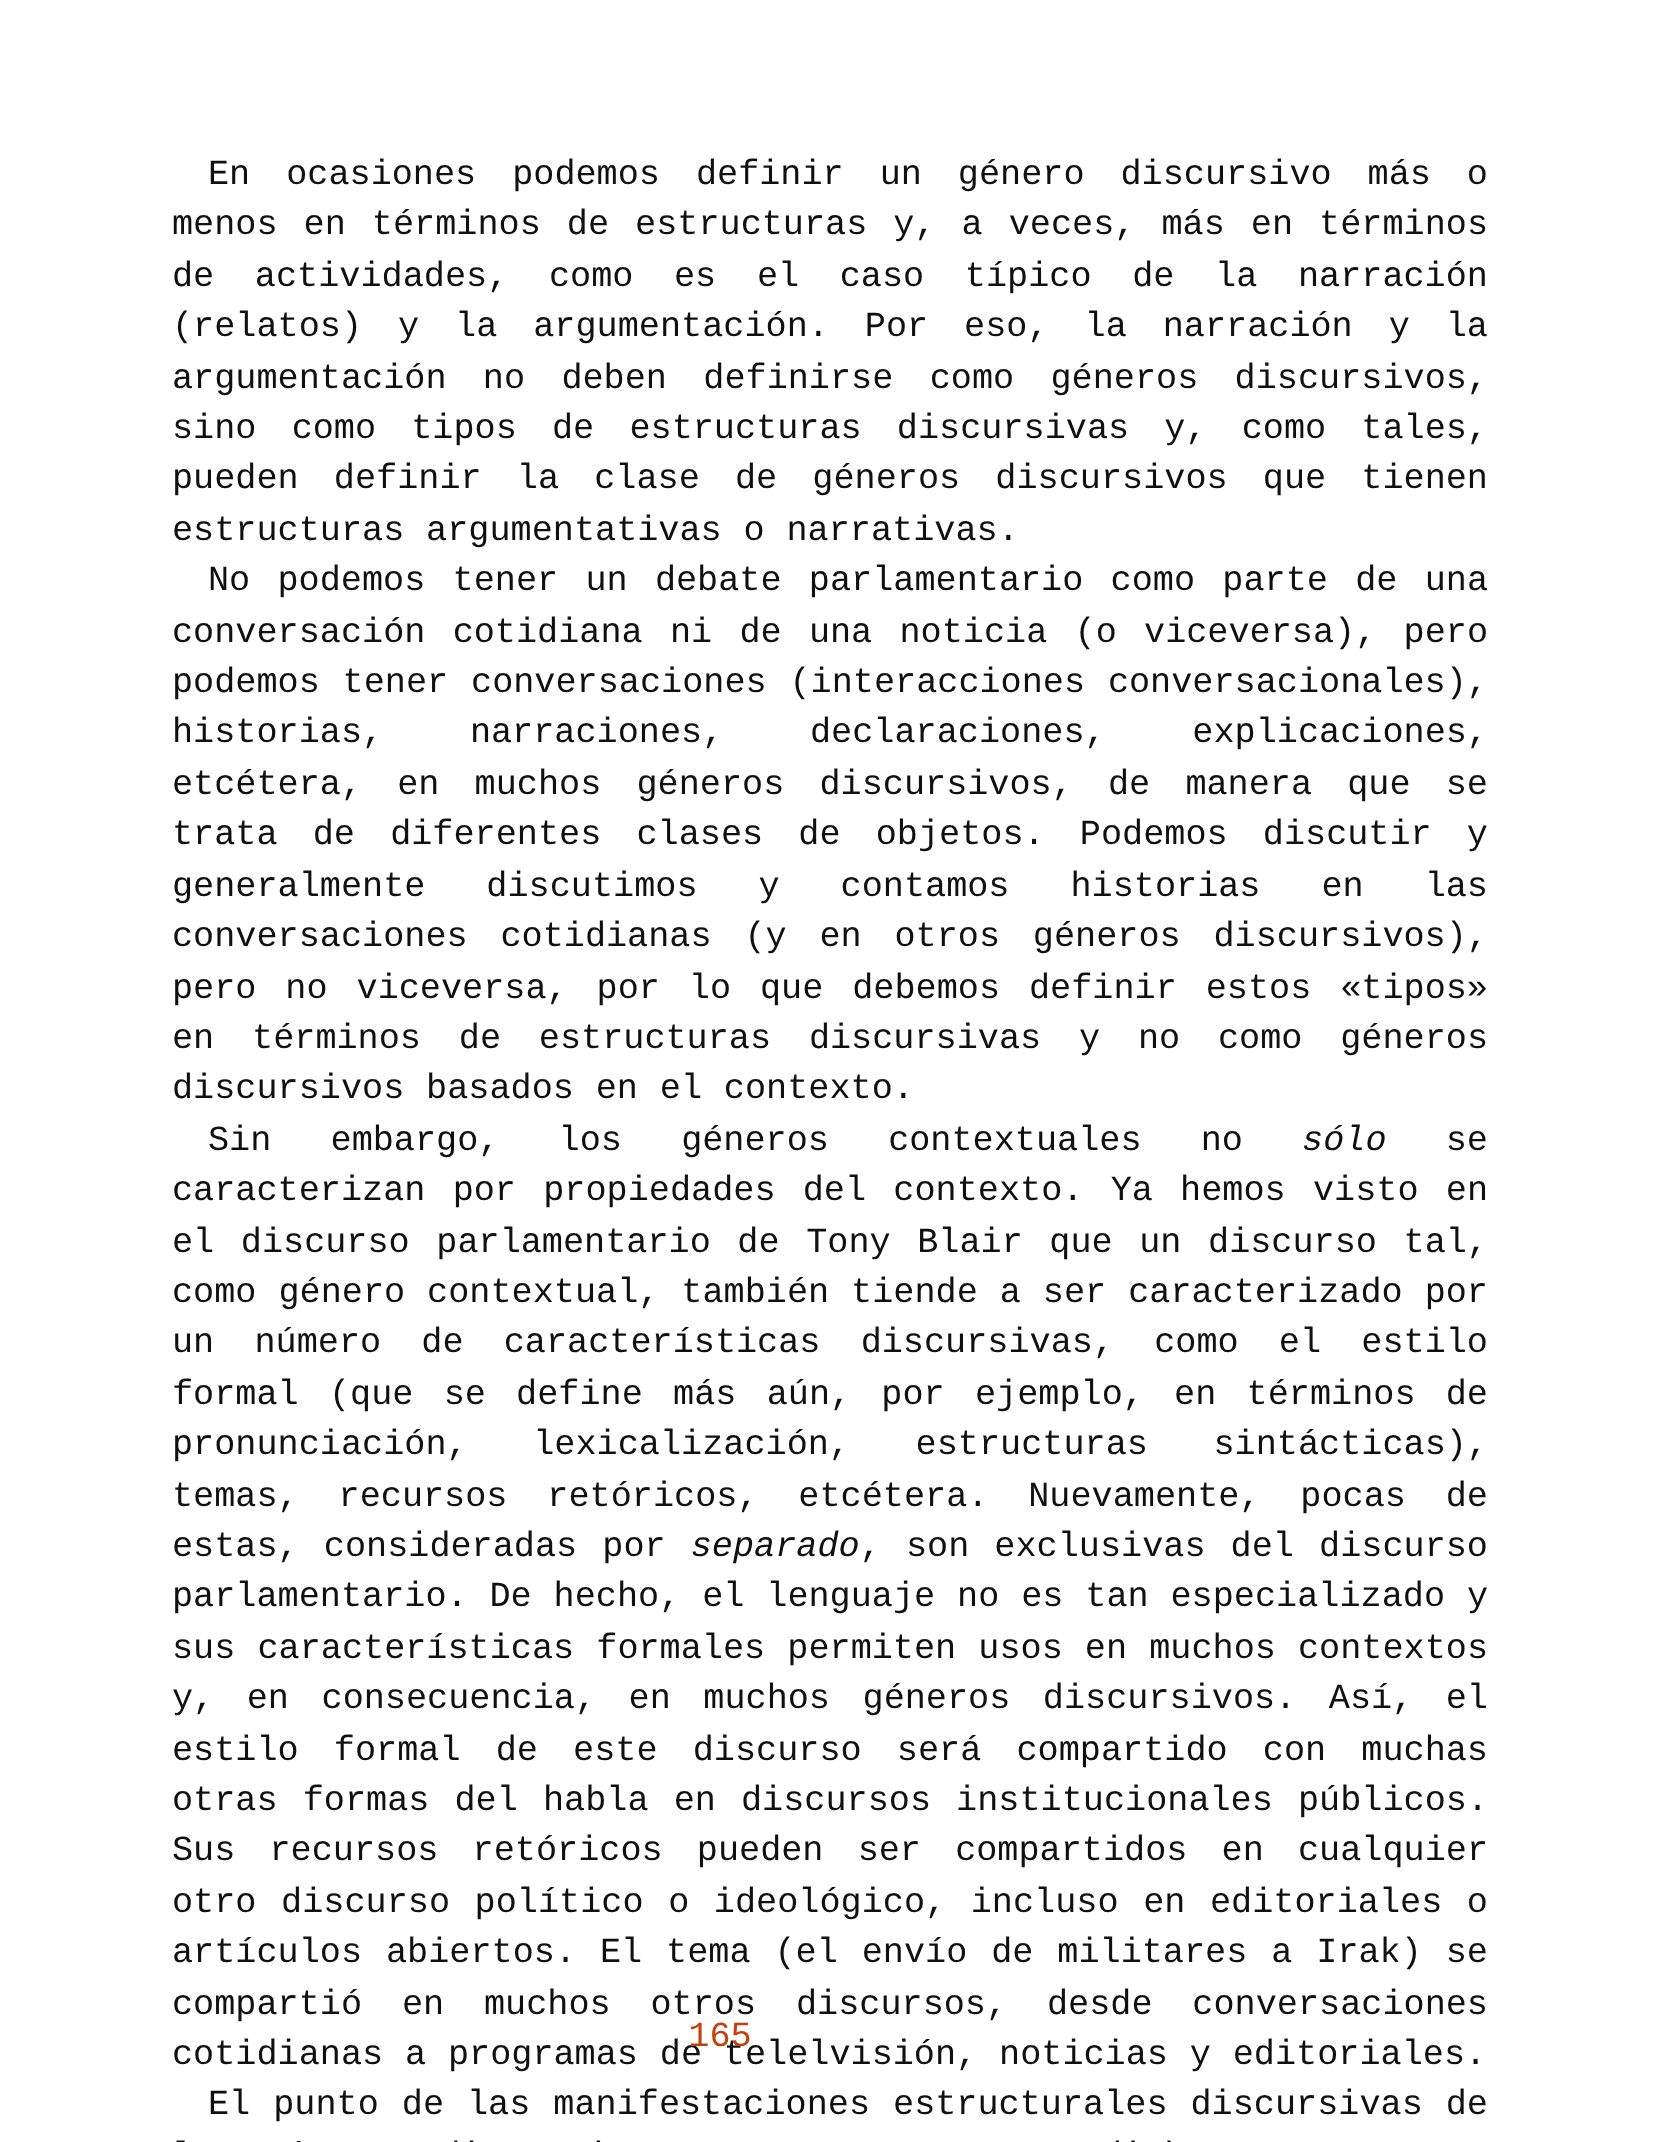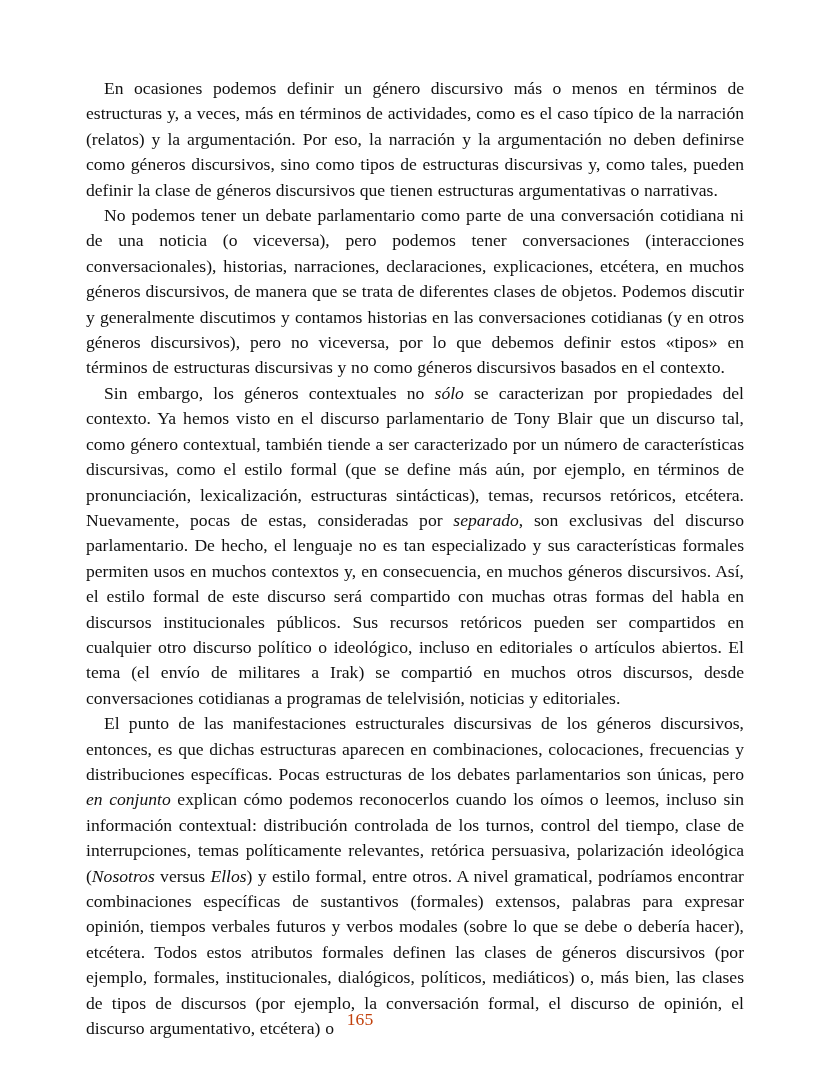--- a/index.html
+++ b/index.html
@@ -8,21 +8,21 @@
     padding: 0;
     background: #ffffff;
   }
   .page {
     position: relative;
     width: 828px;
     height: 1071px;
     background: #ffffff;
     margin: 0 auto;
     overflow: hidden;
-    font-family: Liberation Serif, serif;
+    font-family: Liberation Mono, monospace;
     color: #000000;
   }
   .text-block {
     position: absolute;
     left: 86px;
     top: 76px;
     width: 658px;
   }
   p.para {
     margin: 0;

